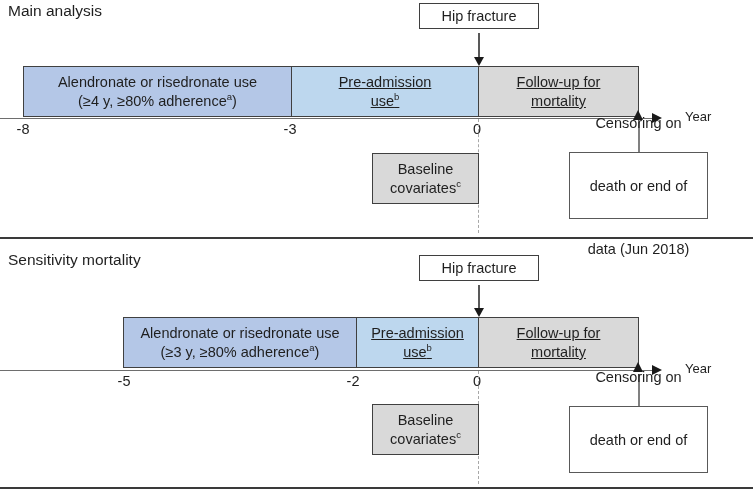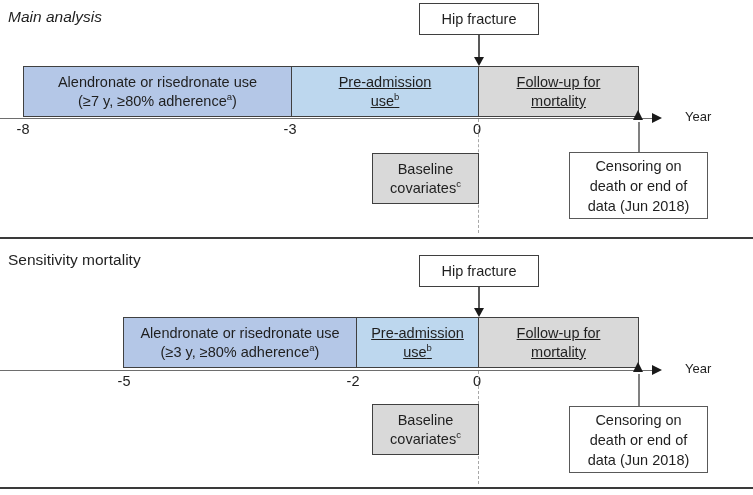--- a/index.html
+++ b/index.html
@@ -13,22 +13,22 @@
     box-sizing:border-box;border:1.5px solid #404040;height:51px;z-index:2;
     display:flex;flex-direction:column;justify-content:center;text-align:center;
     font-size:14.5px;line-height:19px;
   }
   .tlbox.noleft{border-left:none;text-decoration:underline;}
   .whitebox{
     box-sizing:border-box;background:#ffffff;z-index:3;
     display:flex;flex-direction:column;justify-content:center;text-align:center;
     font-size:14.5px;line-height:20px;
   }
-  .hipbox{border:1.5px solid #3f3f3f;width:120px;height:32px;}
-  .censorbox{border:1.5px solid #595959;width:139px;height:67px;}
+  .hipbox{border:1.5px solid #3f3f3f;width:120px;height:26px;}
+  .censorbox{border:1.5px solid #595959;width:139px;height:67px;gap:43px;}
   .graybox{
     box-sizing:border-box;border:1.5px solid #404040;width:107px;height:51px;z-index:2;
     display:flex;flex-direction:column;justify-content:center;text-align:center;
     font-size:14.5px;line-height:19px;
   }
   .axis{height:1.5px;background:#6e6e6e;z-index:0;}
   .vline{width:1.5px;background:#595959;z-index:1;}
   .conn{width:1.5px;background:#808080;z-index:1;}
   .dash{width:0;border-left:1.5px dashed #a8a8a8;z-index:1;}
   .arrow-down{width:0;height:0;border-left:5px solid transparent;border-right:5px solid transparent;border-top:9px solid #1a1a1a;z-index:2;}
@@ -37,35 +37,35 @@
   .tick{width:40px;text-align:center;font-size:14.5px;z-index:1;}
   .yearlbl{font-size:13px;}
   .divider{left:0;width:753px;height:2px;background:#3a3a3a;z-index:4;}
   sup{font-size:9.5px;line-height:0;}
 </style>
 </head>
 <body>
 
 <div class="canvas">
 
-  <div class="abs sec-title" style="left:8px;top:8px;font-style:italic;">Main analysis</div>
+  <div class="abs sec-title" style="left:8px;top:2px;">Main analysis</div>
 
   <div class="abs whitebox hipbox" style="left:419px;top:3px;">
     <span>Hip fracture</span>
   </div>
   <div class="abs vline" style="left:478px;top:33px;height:25px;"></div>
   <div class="abs arrow-down" style="left:473.5px;top:57px;"></div>
 
   <div class="abs axis" style="left:0;top:117.5px;width:654px;"></div>
   <div class="abs arrow-right" style="left:652px;top:113px;"></div>
   <div class="abs yearlbl" style="left:685px;top:109px;">Year</div>
 
   <div class="abs tlbox" style="left: 23px; top: 66px; width: 269px; background-color: rgb(180, 199, 231);">
     <div>Alendronate or risedronate use</div>
-    <div><span>(≥7 y, ≥80% adherence</span><sup>a</sup><span>)</span></div>
+    <div><span>(≥4 y, ≥80% adherence</span><sup>a</sup><span>)</span></div>
   </div>
   <div class="abs tlbox noleft" style="left: 292px; top: 66px; width: 187px; background-color: rgb(189, 215, 238);">
     <div>Pre-admission</div>
     <div><span>use</span><sup>b</sup></div>
   </div>
   <div class="abs tlbox noleft" style="left: 479px; top: 66px; width: 160px; background-color: rgb(217, 217, 217);">
     <div>Follow-up for</div>
     <div>mortality</div>
   </div>
 

